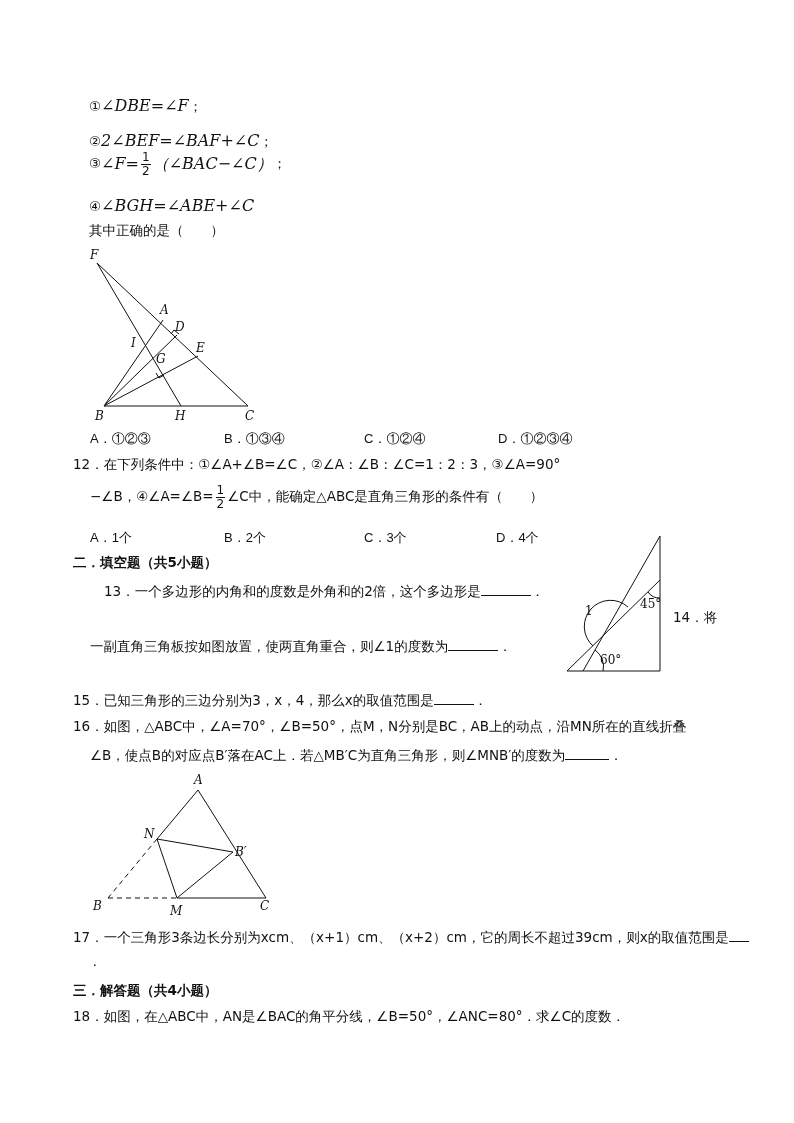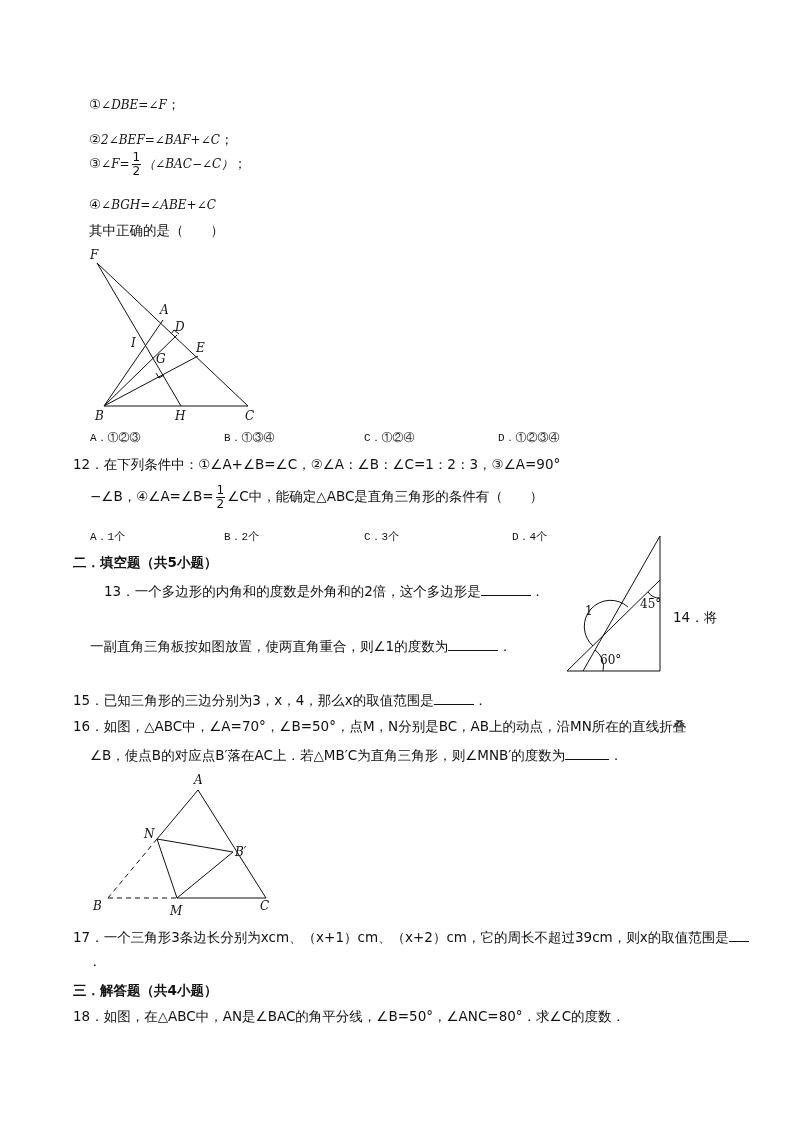--- a/index.html
+++ b/index.html
@@ -1,27 +1,27 @@
 <!DOCTYPE html>
 <html><head>
 <meta charset="utf-8">
 <style>
   html, body { margin: 0; padding: 0; background: #ffffff; }
   body { width: 794px; height: 1123px; position: relative; overflow: hidden;
          font-family: "DejaVu Sans", "Liberation Sans", sans-serif; color: #111; font-size: 13.5px; }
   .abs { position: absolute; white-space: nowrap; line-height: 1; }
-  .it { font-family: "DejaVu Serif", "Liberation Serif", serif; font-style: italic; font-size: 12px; }
+  .it { font-family: "DejaVu Serif", "Liberation Serif", serif; font-style: italic; font-size: 16px; }
   .bold { font-weight: bold; }
   .frac { display: inline-block; vertical-align: middle; text-align: center; font-size: 12px; line-height: 1.05; margin: 0 2px; }
   .frac span { display: block; }
   .frac .num { border-bottom: 1px solid #111; padding: 0 1px; }
   .blank { display: inline-block; border-bottom: 1px solid #111; height: 12px; vertical-align: baseline; }
   svg text { font-family: "DejaVu Serif", "Liberation Serif", serif; font-style: italic; font-size: 12px; fill: #111; }
   svg .deg { font-style: normal; }
-  .opt { position: absolute; white-space: nowrap; font-family: Liberation Mono, monospace; font-size: 11px; }
+  .opt { position: absolute; white-space: nowrap; font-family: Liberation Sans, sans-serif; font-size: 13px; }
 </style>
 </head>
 <body>
 
 <div class="abs" style="left:89px; top:98px;">
   <span>①</span><span class="it">∠DBE=∠F</span><span>；</span>
 </div>
 <div class="abs" style="left:89px; top:125px;margin-top:8px;">
   <span>②</span><span class="it">2∠BEF=∠BAF+∠C</span><span>；</span>
 </div>
@@ -60,21 +60,21 @@
 <div class="opt" style="left:364px; top:430px;"><span>C．</span><span>①②④</span></div>
 <div class="opt" style="left:498px; top:430px;text-align:center;"><span>D．</span><span>①②③④</span></div>
 
 <div class="abs" style="left:73px; top:458px;">12．在下列条件中：①∠A+∠B=∠C，②∠A：∠B：∠C=1：2：3，③∠A=90°</div>
 <div class="abs" style="left:90px; top:484px;">
   <span style="vertical-align:middle">−∠B，④∠A=∠B=</span><span class="frac"><span class="num">1</span><span>2</span></span><span style="vertical-align:middle">∠C中，能确定△ABC是直角三角形的条件有（　　）</span>
 </div>
 <div class="opt" style="left:90px; top:529px;"><span>A．</span><span>1个</span></div>
 <div class="opt" style="left:224px; top:529px;"><span>B．</span><span>2个</span></div>
 <div class="opt" style="left:364px; top:529px;"><span>C．</span><span>3个</span></div>
-<div class="opt" style="left:512px; top:529px;"><span>D．</span><span>4个</span></div>
+<div class="opt" style="left:496px; top:529px;"><span>D．</span><span>4个</span></div>
 
 <div class="abs bold" style="left:73px; top:556px;">二．填空题（共5小题）</div>
 
 <div class="abs" style="left:73px; top:583px;margin-left:31px;">
   <span>13．一个多边形的内角和的度数是外角和的2倍，这个多边形是</span><span class="blank" style="width:50px"></span><span>．</span>
 </div>
 
 <div class="abs" style="left:90px; top:638px;">
   <span>一副直角三角板按如图放置，使两直角重合，则∠1的度数为</span><span class="blank" style="width:50px"></span><span>．</span>
 </div>

